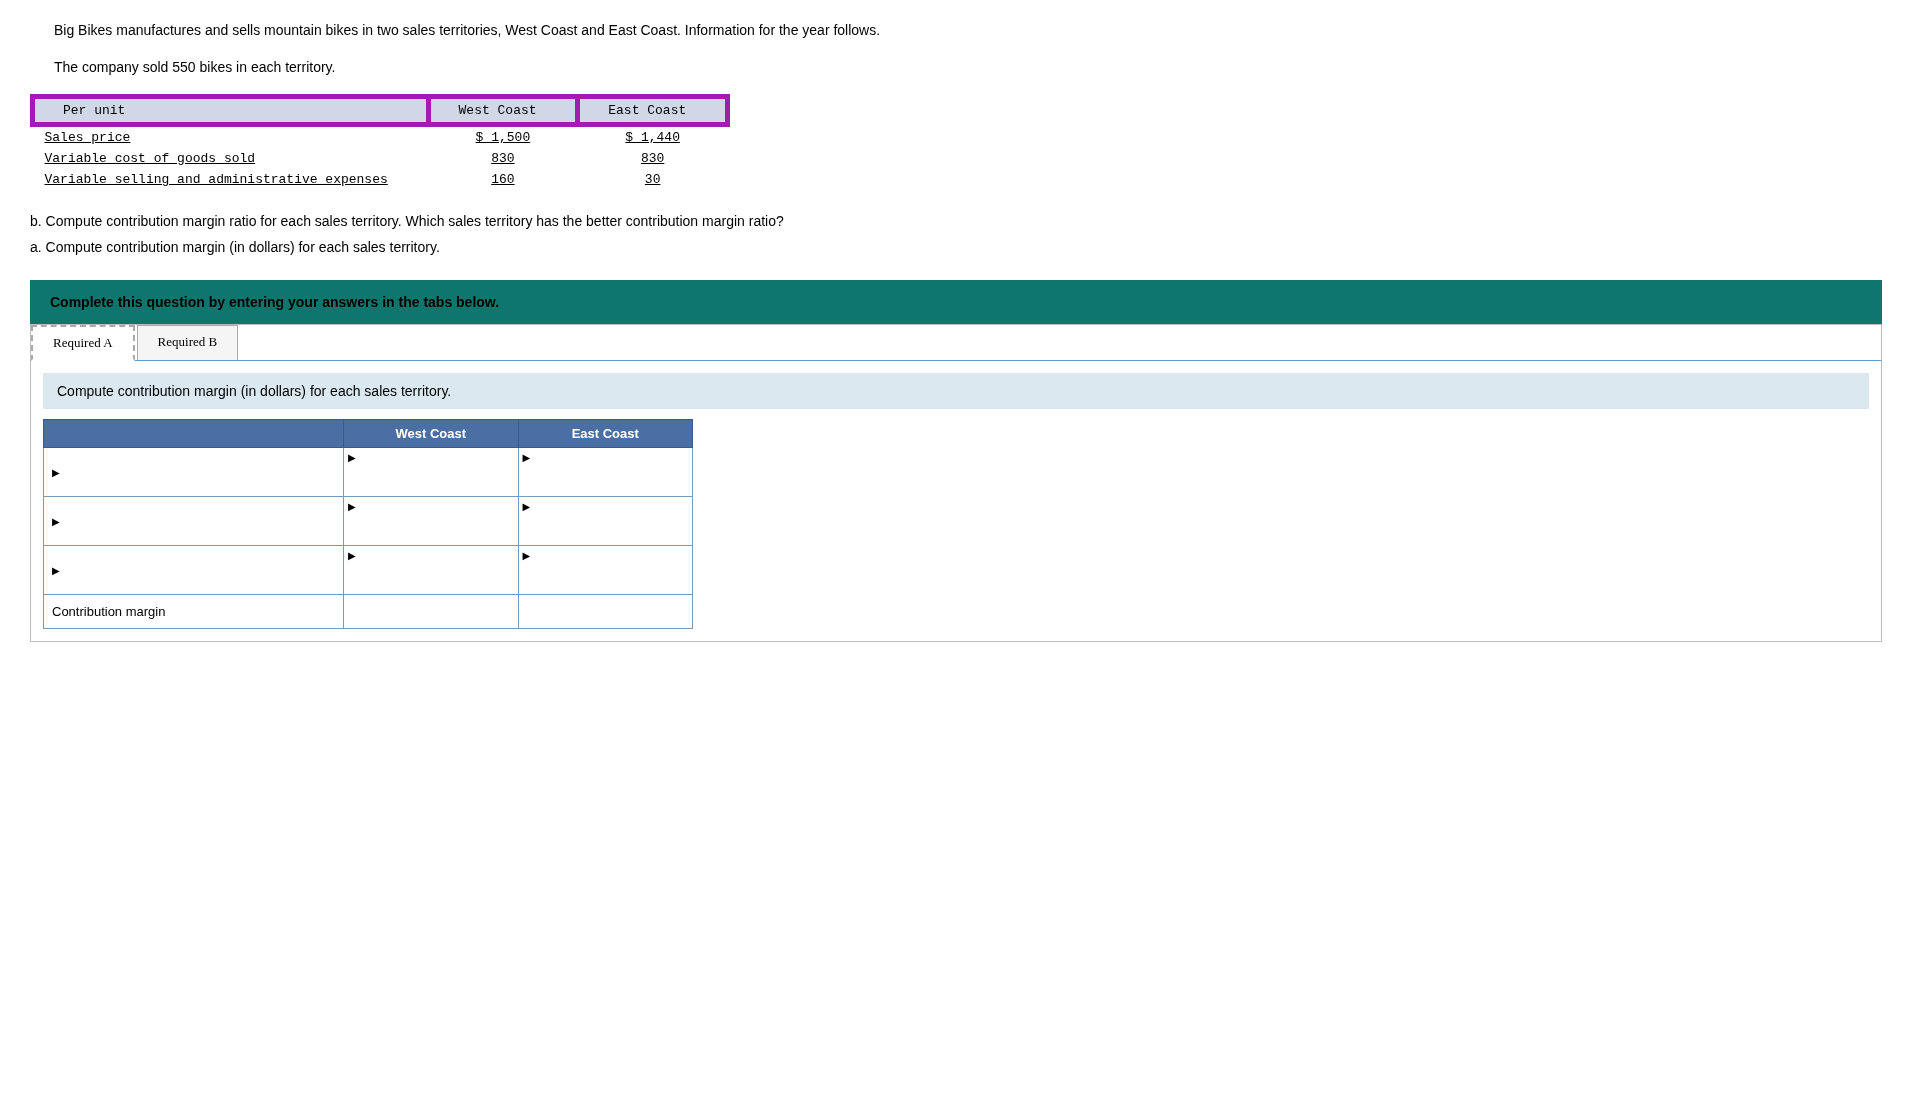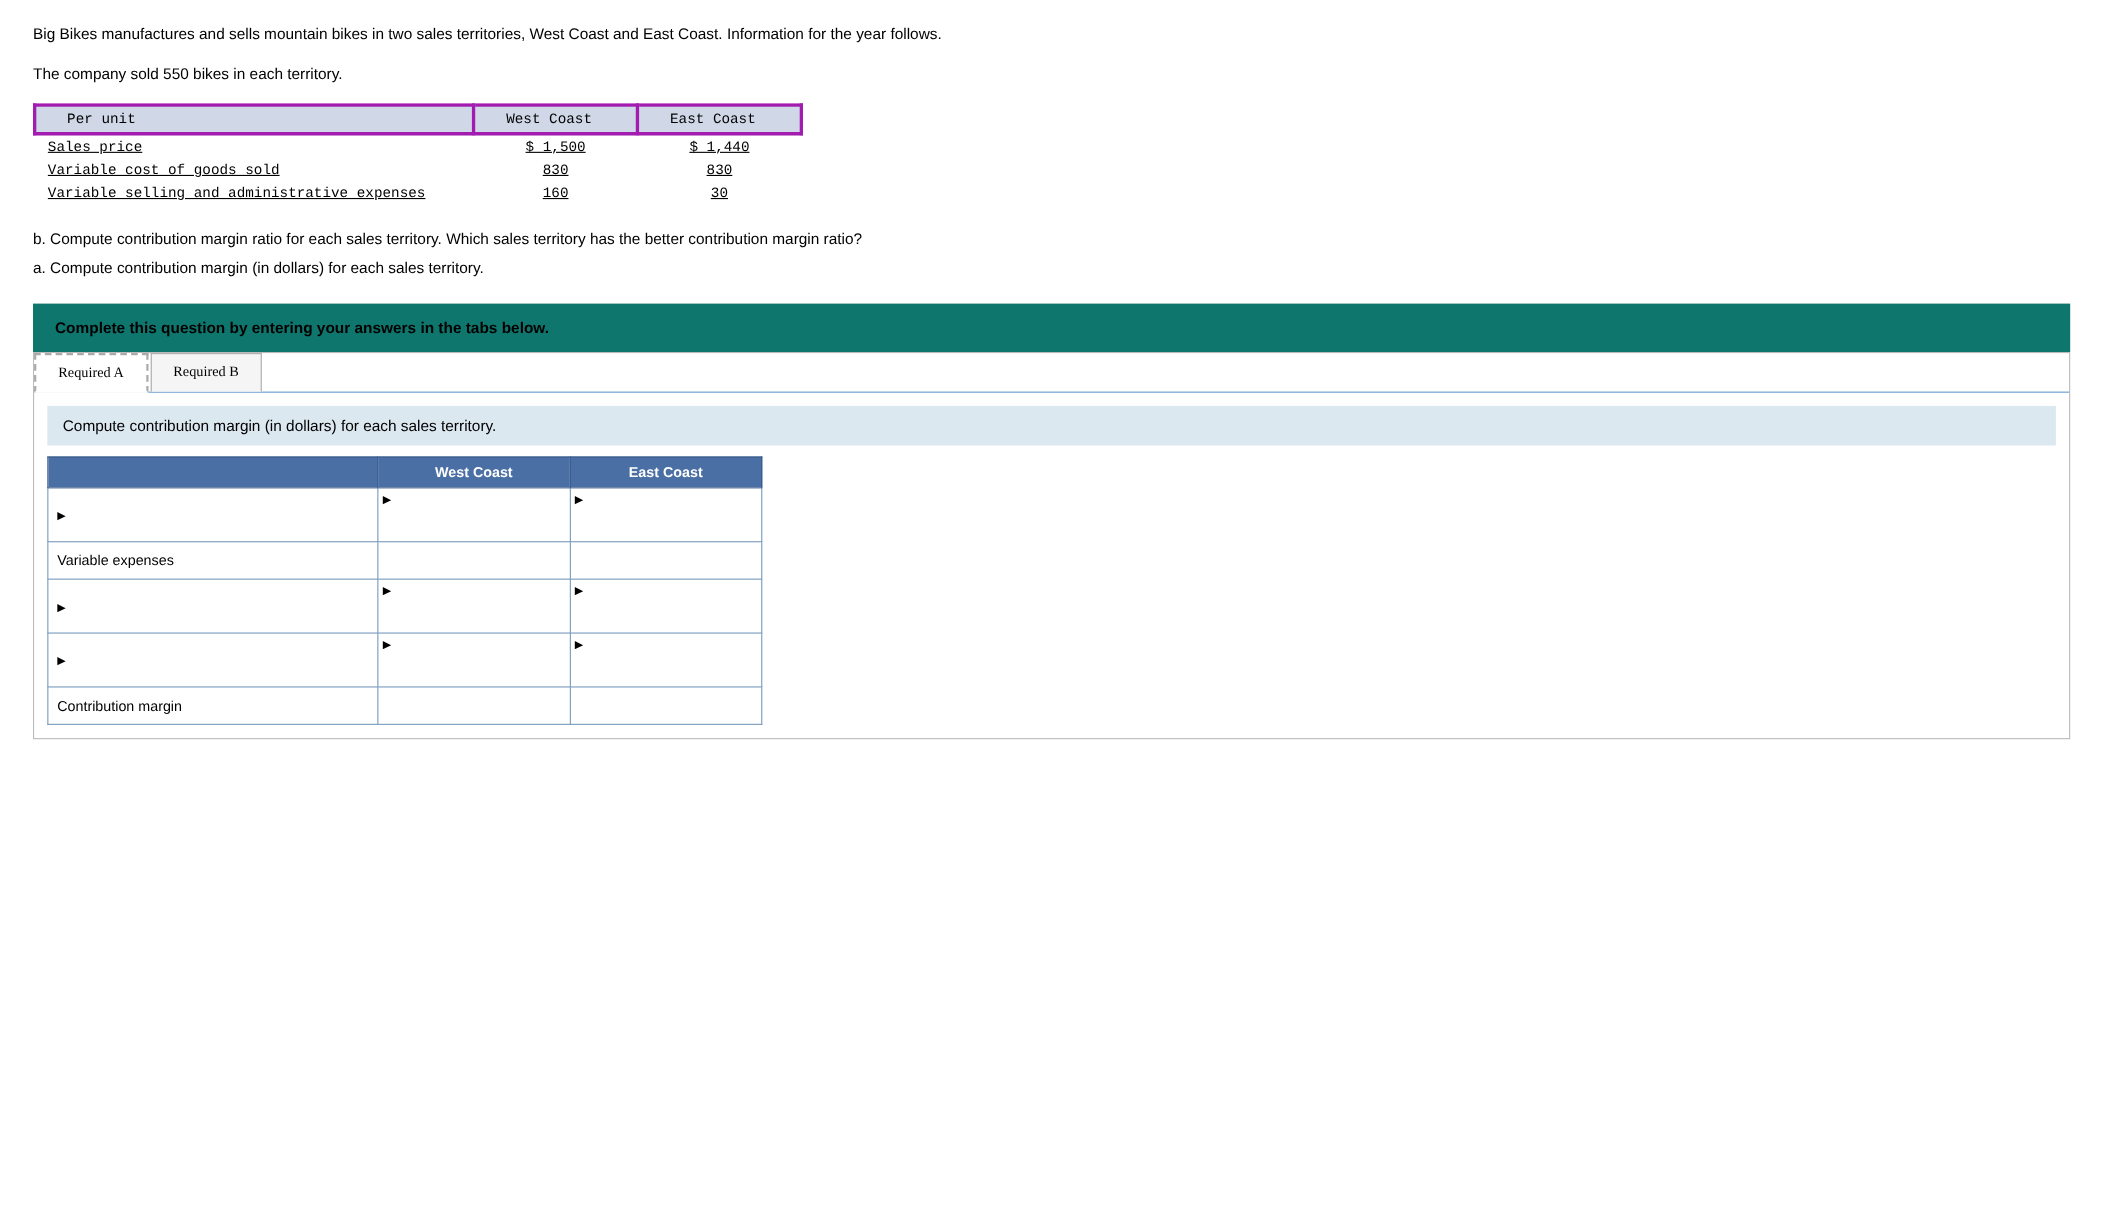--- a/index.html
+++ b/index.html
@@ -7,35 +7,36 @@
       font-family: Arial, sans-serif;
       font-size: 14px;
       background: #fff;
       color: #000;
       padding: 20px 30px;
     }
 
     .intro-text {
       margin-bottom: 16px;
       line-height: 1.5;
+      margin-left: 24px;
     }
 
     .data-table {
       width: 700px;
       border-collapse: collapse;
       margin-bottom: 20px;
       font-family: 'Courier New', Courier, monospace;
       font-size: 13px;
     }
     .data-table th {
       background: #d0d8e8;
       padding: 4px 28px;
       text-align: left;
       font-weight: normal;
-      border: 3px solid #a21caf;
+      border: 5px solid #a21caf;
     }
     .data-table td {
       padding: 3px 12px;
       vertical-align: top;
       text-decoration: underline;
     }
     .data-table td.num {
       text-align: center;
     }
 
@@ -260,31 +261,20 @@
       <td class="input-cell">
         <span class="arrow-indicator" style="display:inline-block;padding-left:4px;font-size:10px;">▶</span>
         <input type="text" value="" style="">
       </td>
       <td class="input-cell">
         <span class="arrow-indicator" style="display:inline-block;padding-left:4px;font-size:10px;">▶</span>
         <input type="text" value="" style="">
       </td>
     </tr>
               <tr>
-      <td class="row-label">Variable expenses</td>
-      <td class="input-cell">
-        
-        <input type="text" value="" style="">
-      </td>
-      <td class="input-cell">
-        
-        <input type="text" value="" style="">
-      </td>
-    </tr>
-              <tr>
       <td class="row-label"><span class="arrow-indicator">▶</span></td>
       <td class="input-cell">
         <span class="arrow-indicator" style="display:inline-block;padding-left:4px;font-size:10px;">▶</span>
         <input type="text" value="" style="">
       </td>
       <td class="input-cell">
         <span class="arrow-indicator" style="display:inline-block;padding-left:4px;font-size:10px;">▶</span>
         <input type="text" value="" style="">
       </td>
     </tr>

